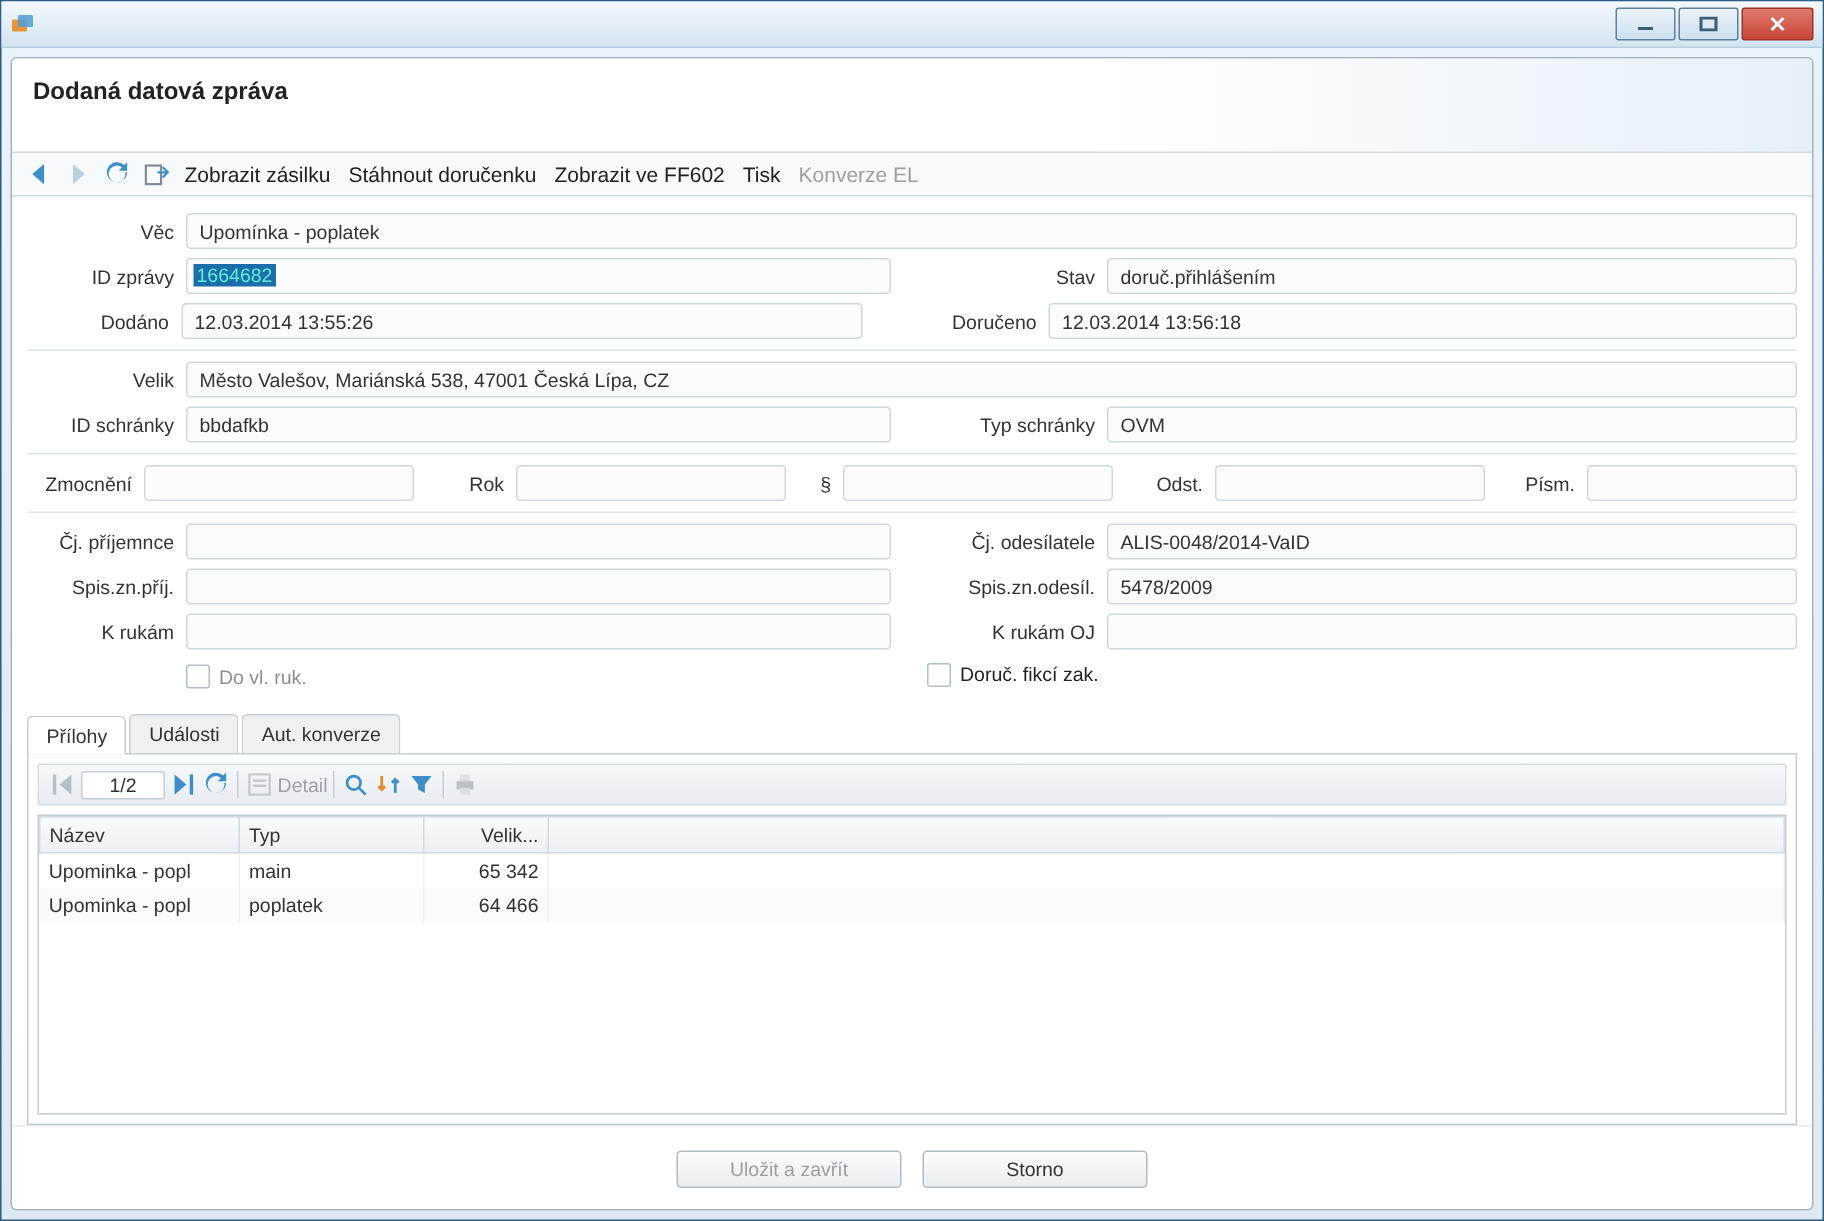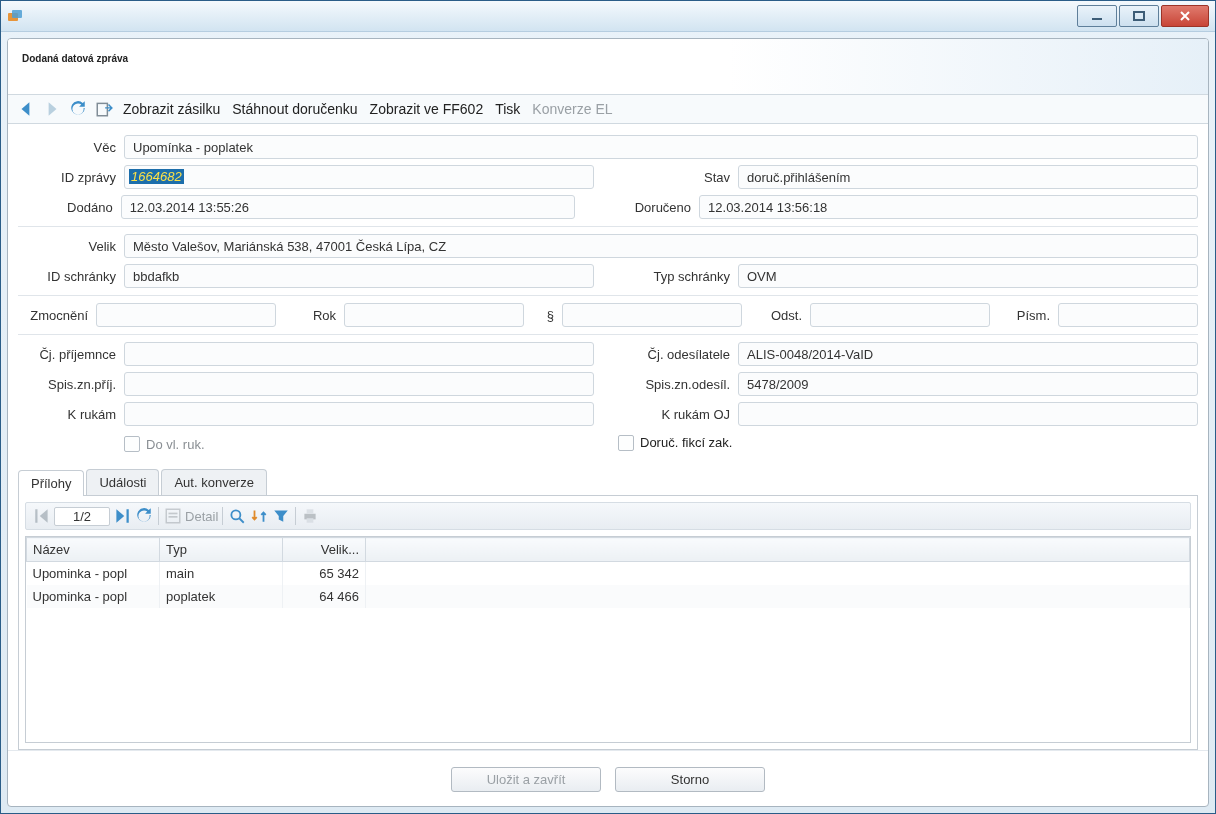--- a/index.html
+++ b/index.html
@@ -55,21 +55,21 @@
     border-radius: 4px;
     display: flex; flex-direction: column;
     overflow: hidden;
   }
 
   
   .header {
     padding: 14px 14px 30px 14px;
     background: linear-gradient(90deg,#ffffff 60%, #e6f0f8 100%);
   }
-  .header h1 { margin:0; font-size: 10px; font-weight: bold; color:#222;}
+  .header h1 { margin:0; font-size: 16px; font-weight: bold; color:#222;}
 
   
   .toolbar {
     display: flex; align-items: center;
     padding: 4px 8px;
     border-top: 1px solid #d0d9e0;
     border-bottom: 1px solid #d0d9e0;
     background: #f7fafc;
     gap: 6px;
     font-size: 14px;
@@ -98,21 +98,21 @@
   .val {
     border: 1px solid #cfd7de;
     border-radius: 3px;
     background: #fbfcfd;
     padding: 4px 8px;
     height: 24px;
     box-sizing: border-box;
     overflow: hidden; white-space: nowrap; text-overflow: ellipsis;
   }
   .val.selwrap { position: relative; padding:0; }
-  .val.selwrap .seltext { position:absolute; left:4px; top:3px; background:#1c6eab; color:#fde047; padding:0 2px;font-style:italic;}
+  .val.selwrap .seltext { position:absolute; left:4px; top:3px; background:#1c6eab; color:#5eead4; padding:0 2px;}
   .chk { display:inline-flex; align-items:center; gap:6px; color:#8a8f94;}
   .chk.enabled { color:#222; }
   .chk .box { width:14px; height:14px; border:1px solid #b6bec6; border-radius:2px; background:#fdfefe;}
 
   
   .c1 { width: 98px; }
 
   
   .tabs-wrap { margin: 6px 10px 0 10px; flex:1; display:flex; flex-direction:column; }
   .tabstrip { display:flex; align-items:flex-end; }

